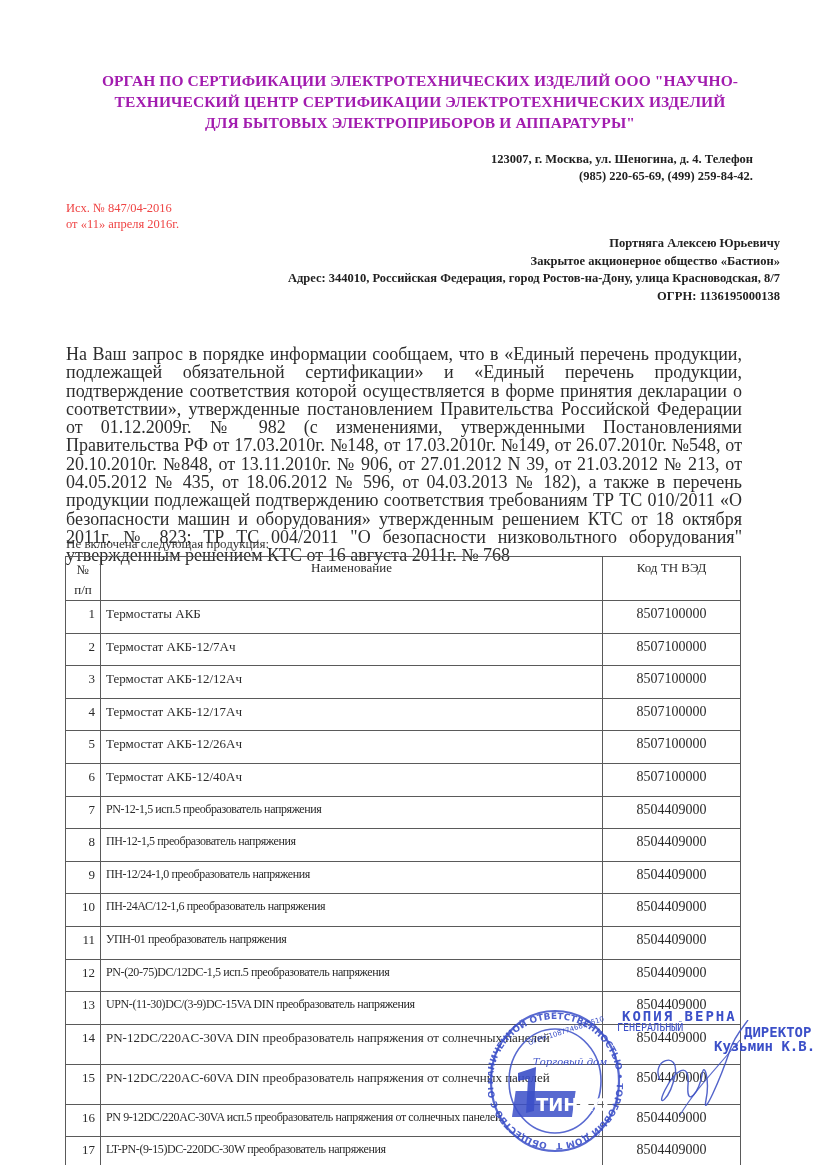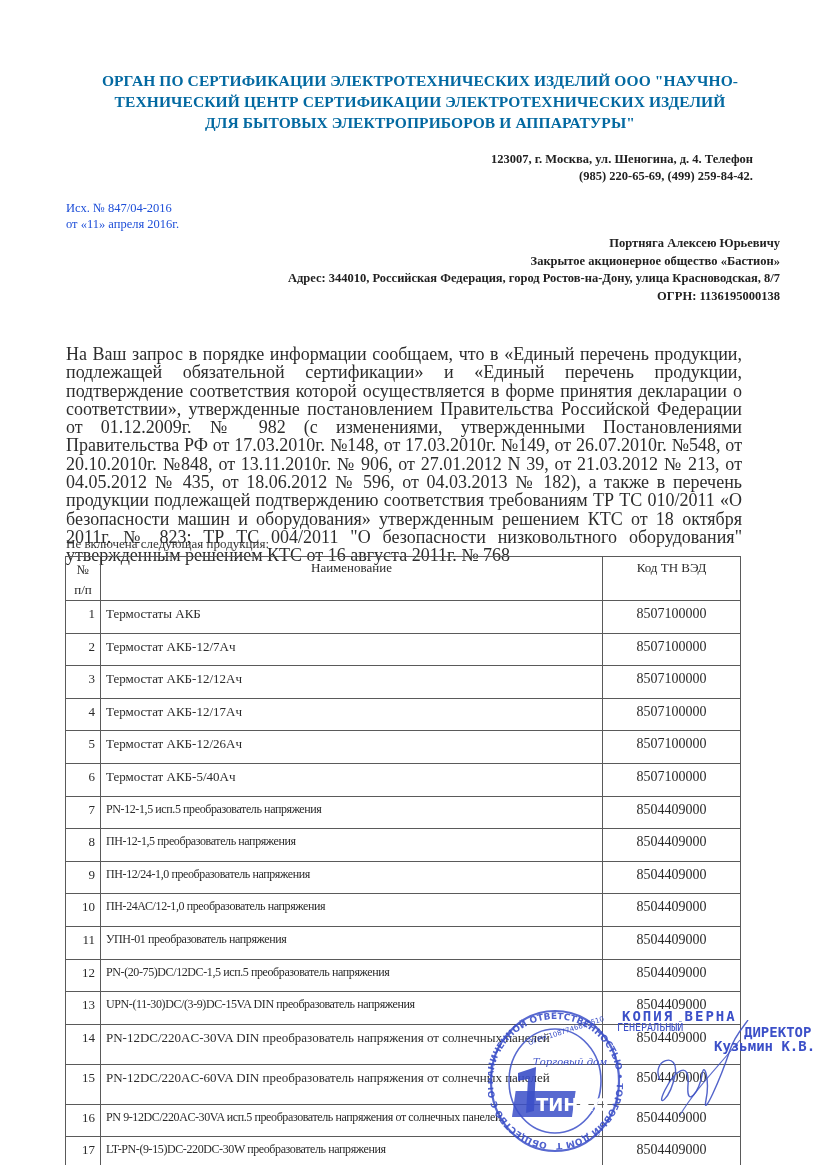--- a/index.html
+++ b/index.html
@@ -6,28 +6,28 @@
   body {
     width: 823px; height: 1165px; position: relative; overflow: hidden;
     font-family: "Liberation Serif", "DejaVu Serif", serif;
     color: #2a2a2a;
   }
   .page { position: absolute; left: 0; top: 0; width: 823px; height: 1165px; }
 
   .org-title {
     position: absolute; left: 60px; top: 70px; width: 720px;
     text-align: center; font-weight: bold; font-size: 15.5px; line-height: 21px;
-    color: #0369a1; letter-spacing: 0.1px;
+    color: #a21caf; letter-spacing: 0.1px;
   }
   .org-address {
     position: absolute; right: 70px; top: 151px; width: 500px;
     text-align: right; font-weight: bold; font-size: 12.5px; line-height: 17px; color: #222;
   }
   .outgoing {
-    position: absolute; left: 66px; top: 200px; font-size: 12.5px; line-height: 16px; color: #1d4ed8;
+    position: absolute; left: 66px; top: 200px; font-size: 12.5px; line-height: 16px; color: #ef4444;
   }
   .recipient {
     position: absolute; right: 43px; top: 235px; width: 640px;
     text-align: right; font-weight: bold; font-size: 12.5px; line-height: 17.5px; color: #222;
   }
   .body-text {
     position: absolute; left: 66px; top: 345px; width: 676px;
     font-size: 18px; line-height: 18.3px; text-align: justify; color: #2d2d2d;
   }
   .list-intro {
@@ -126,41 +126,41 @@
           <td>Термостат АКБ-12/17Ач</td>
           <td class="code">8507100000</td>
         </tr>
       <tr>
           <td class="num">5</td>
           <td>Термостат АКБ-12/26Ач</td>
           <td class="code">8507100000</td>
         </tr>
       <tr>
           <td class="num">6</td>
-          <td>Термостат АКБ-5/40Ач</td>
+          <td>Термостат АКБ-12/40Ач</td>
           <td class="code">8507100000</td>
         </tr>
       <tr>
           <td class="num">7</td>
           <td class="name-condensed">PN-12-1,5 исп.5 преобразователь напряжения</td>
           <td class="code">8504409000</td>
         </tr>
       <tr>
           <td class="num">8</td>
           <td class="name-condensed">ПН-12-1,5 преобразователь напряжения</td>
           <td class="code">8504409000</td>
         </tr>
       <tr>
           <td class="num">9</td>
           <td class="name-condensed">ПН-12/24-1,0 преобразователь напряжения</td>
           <td class="code">8504409000</td>
         </tr>
       <tr>
           <td class="num">10</td>
-          <td class="name-condensed">ПН-24АС/12-1,0 преобразователь напряжения</td>
+          <td class="name-condensed">ПН-24АС/12-1,6 преобразователь напряжения</td>
           <td class="code">8504409000</td>
         </tr>
       <tr>
           <td class="num">11</td>
           <td class="name-condensed">УПН-01 преобразователь напряжения</td>
           <td class="code">8504409000</td>
         </tr>
       <tr>
           <td class="num">12</td>
           <td class="name-condensed">PN-(20-75)DC/12DC-1,5 исп.5 преобразователь напряжения</td>

